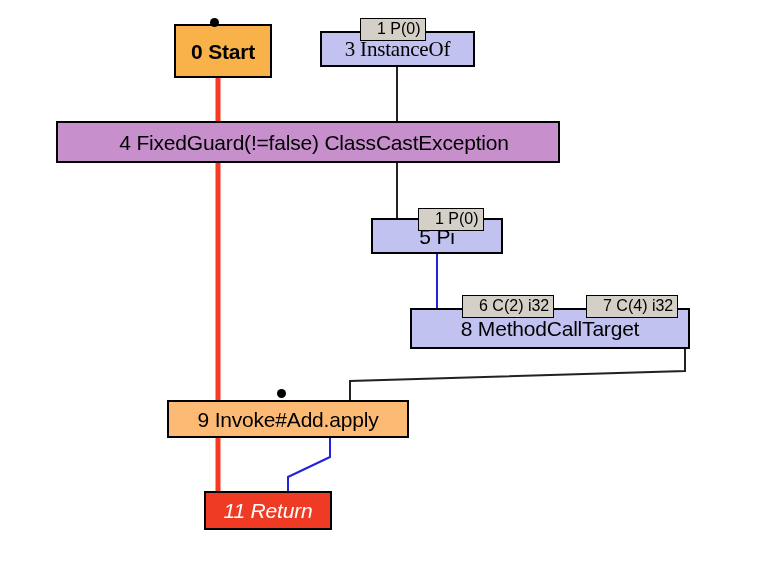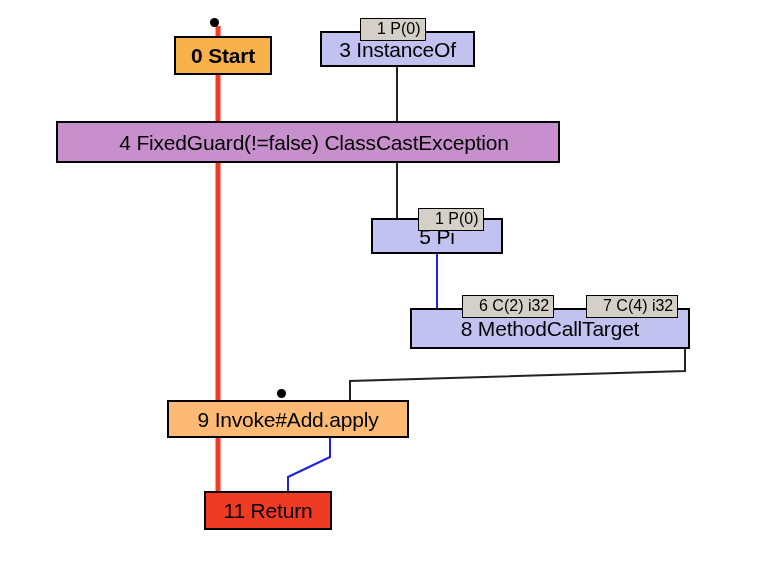--- a/index.html
+++ b/index.html
@@ -47,21 +47,21 @@
     letter-spacing: -0.2px;
   }
   .node.bold .node-label {
     font-weight: bold;
   }
   .node.start  { background: #f9b14a; }
   .node.purple { background: #c78fcc; padding-left: 12px; }
   .node.blue   { background: #c2c2f0; }
   .node.yellow { background: #fdba74; }
   .node.red    { background: #ef3b24; }
-  .node.red .node-label { color: #000000; }
+  .node.red .node-label { color: #ffffff; font-style: italic; }
 
   .slot-label {
     position: absolute;
     box-sizing: border-box;
     border: 1px solid #000000;
     background: #d4d0c8;
     font-size: 16px;
     line-height: 1;
     color: #000000;
     padding: 2px 4px 3px 16px;
@@ -87,24 +87,24 @@
       <polyline points="397,67 397,121" fill="none" stroke="#222222" stroke-width="2" stroke-linecap="butt" stroke-linejoin="miter"></polyline>
       <polyline points="397,163 397,218" fill="none" stroke="#222222" stroke-width="2" stroke-linecap="butt" stroke-linejoin="miter"></polyline>
       <polyline points="437,254 437,308" fill="none" stroke="#2222dd" stroke-width="2" stroke-linecap="butt" stroke-linejoin="miter"></polyline>
       <polyline points="685,349 685,371 350,381 350,400" fill="none" stroke="#222222" stroke-width="2" stroke-linecap="butt" stroke-linejoin="miter"></polyline>
       <polyline points="218,26 218,400" fill="none" stroke="#f93a22" stroke-width="5" stroke-linecap="butt" stroke-linejoin="miter"></polyline>
       <polyline points="218,438 218,491" fill="none" stroke="#f93a22" stroke-width="5" stroke-linecap="butt" stroke-linejoin="miter"></polyline>
       <polyline points="330,438 330,457 288,477 288,491" fill="none" stroke="#2222dd" stroke-width="2" stroke-linecap="butt" stroke-linejoin="miter"></polyline>
     </svg>
 
   <div id="node-layer">
-      <div class="node node-body start bold" style="left: 174px; top: 36px; width: 98px; height: 39px;">
+      <div class="node node-body start bold" style="left: 174px; top: 24px; width: 98px; height: 54px;">
         <span class="node-label">0 Start</span>
       </div>
-      <div class="node node-body blue" style="left: 320px; top: 31px; width: 155px; height: 36px;">
+      <div class="node node-body blue" style="left: 320px; top: 31px; width: 155px; height: 36px; font-family: Liberation Serif, serif;">
         <span class="node-label">3 InstanceOf</span>
       </div>
       <div class="node node-body purple" style="left: 56px; top: 121px; width: 504px; height: 42px;">
         <span class="node-label">4 FixedGuard(!=false) ClassCastException</span>
       </div>
       <div class="node node-body blue" style="left: 371px; top: 218px; width: 132px; height: 36px;">
         <span class="node-label">5 Pi</span>
       </div>
       <div class="node node-body blue" style="left: 410px; top: 308px; width: 280px; height: 41px;">
         <span class="node-label">8 MethodCallTarget</span>

